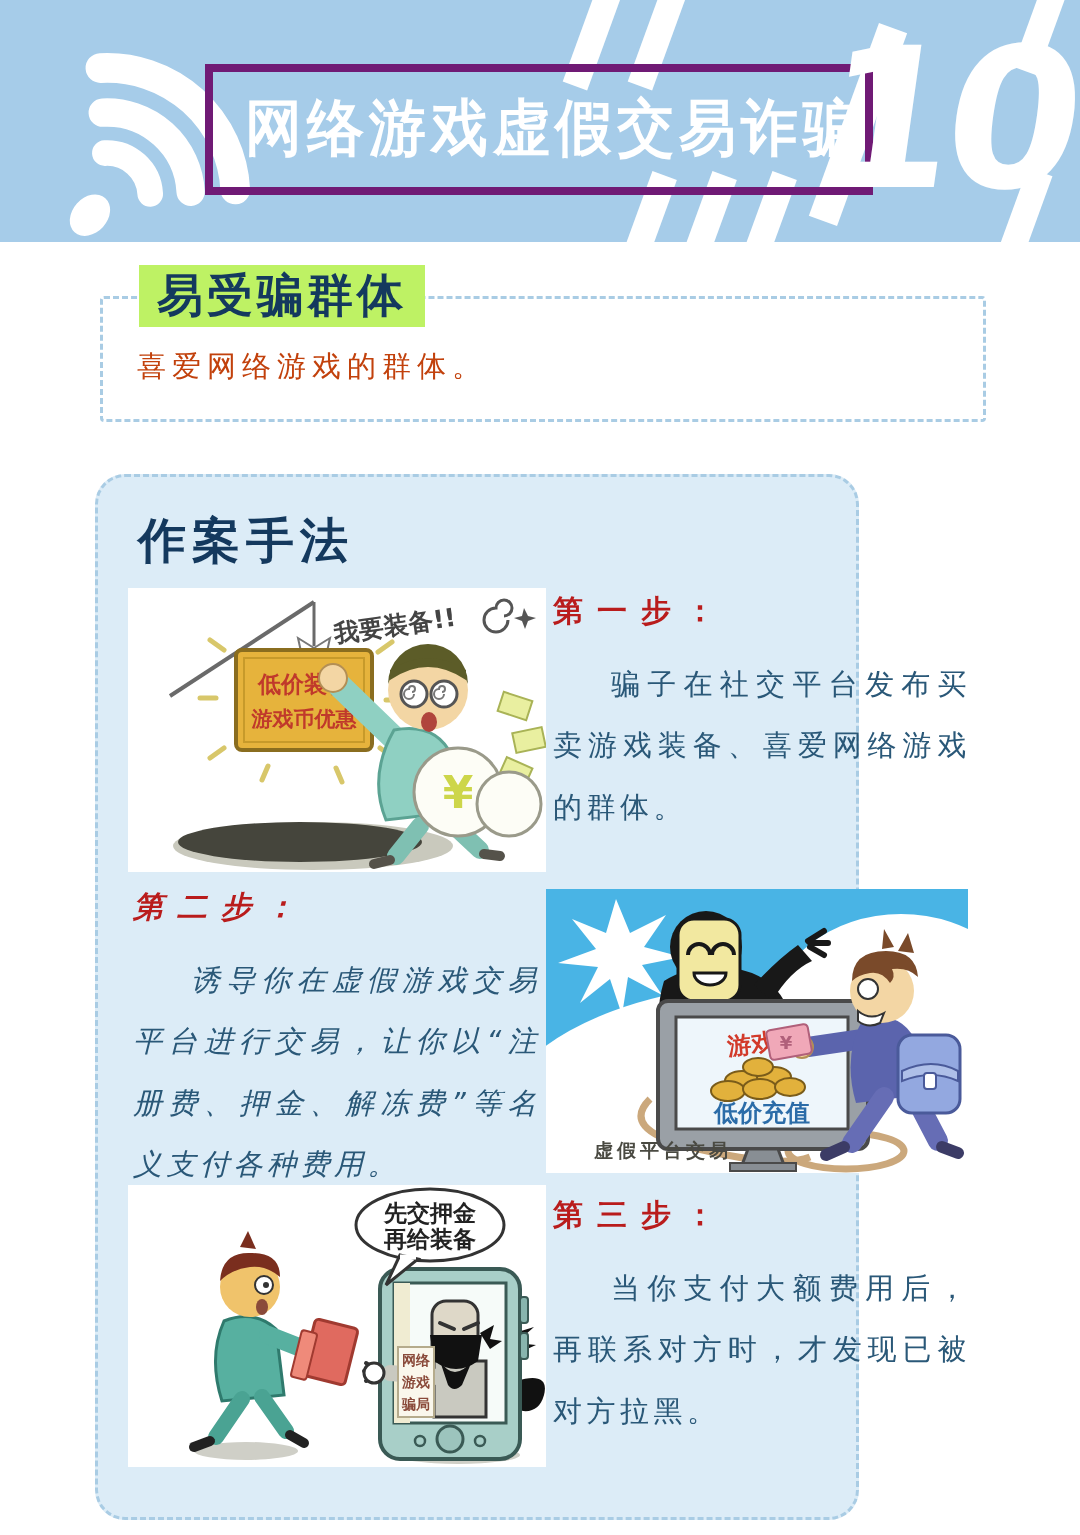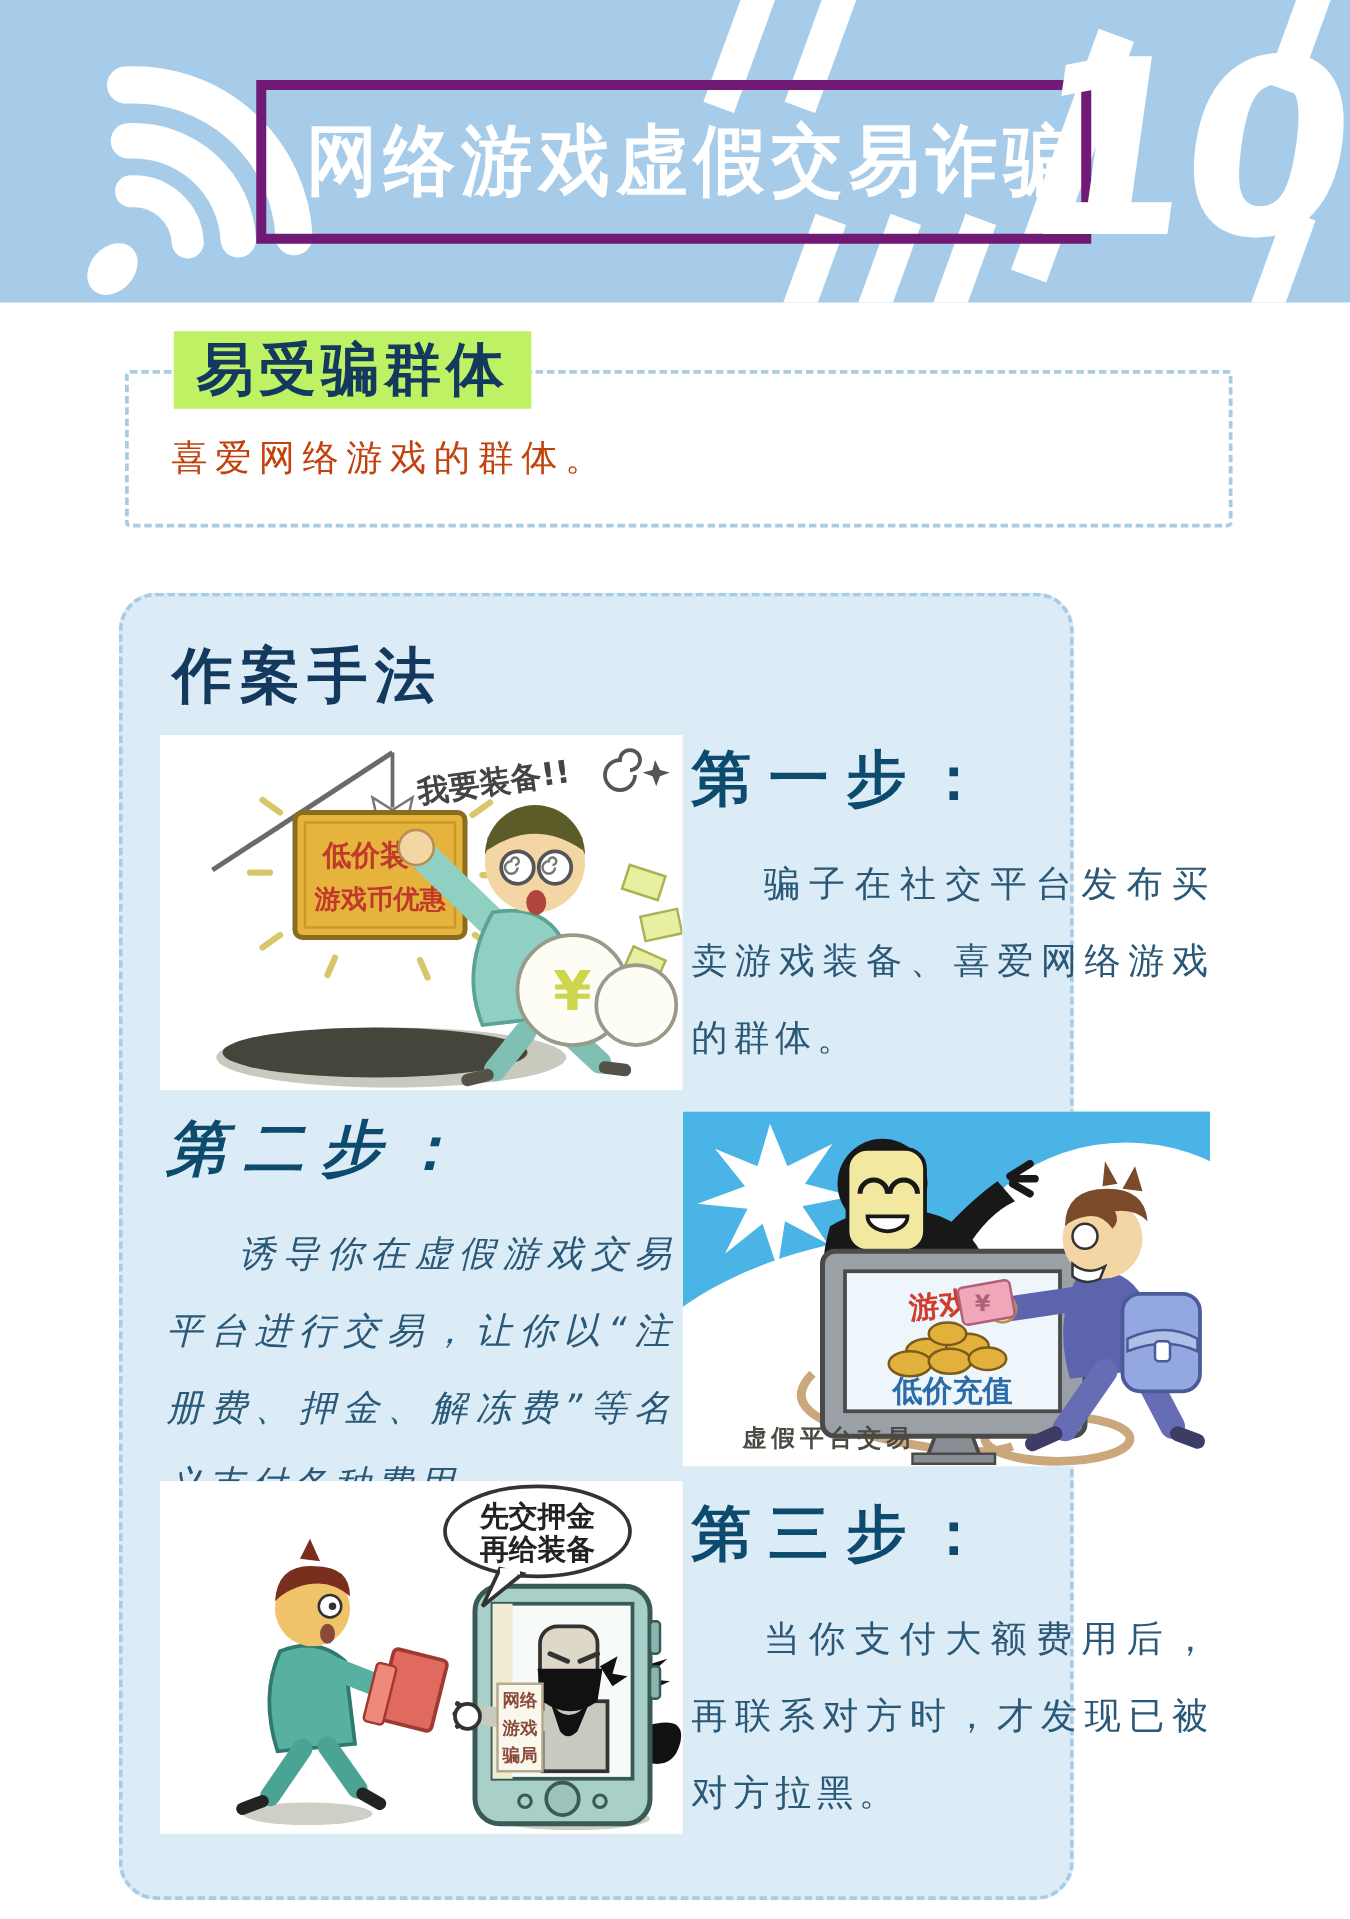--- a/index.html
+++ b/index.html
@@ -30,21 +30,21 @@
   .mbox-title{position:absolute;left:40px;top:32px;font-size:48px;font-weight:900;color:#14395e;letter-spacing:6px;}
   .illu{position:absolute;background:#ffffff;overflow:hidden;}
   .illu svg{display:block;}
   #illu1{left:30px;top:111px;width:418px;height:284px;}
   #illu2{left:448px;top:412px;width:422px;height:284px;}
   #illu3{left:30px;top:708px;width:418px;height:282px;}
   .step{position:absolute;width:418px;}
   #step1{left:455px;top:114px;}
   #step2{left:35px;top:410px;width:408px;font-style:italic;}
   #step3{left:455px;top:718px;}
-  .step-h{font-size:48px;font-weight:900;color:#0c4a6e;letter-spacing:14px;margin:0 0 22px 0;}
+  .step-h{font-size:30px;font-weight:900;color:#b91c1c;letter-spacing:14px;margin:0 0 22px 0;}
   .step-p{font-size:29px;color:#2a5878;letter-spacing:4.5px;line-height:2.12;text-indent:2em;
        text-align:justify;margin:0;}
 </style>
 </head>
 <body>
 
 <div class="header">
 
   <div class="stripe" style="left:585px;top:-45px;width:26px;height:135px;"></div>
   <div class="stripe" style="left:650px;top:-45px;width:26px;height:135px;"></div>

